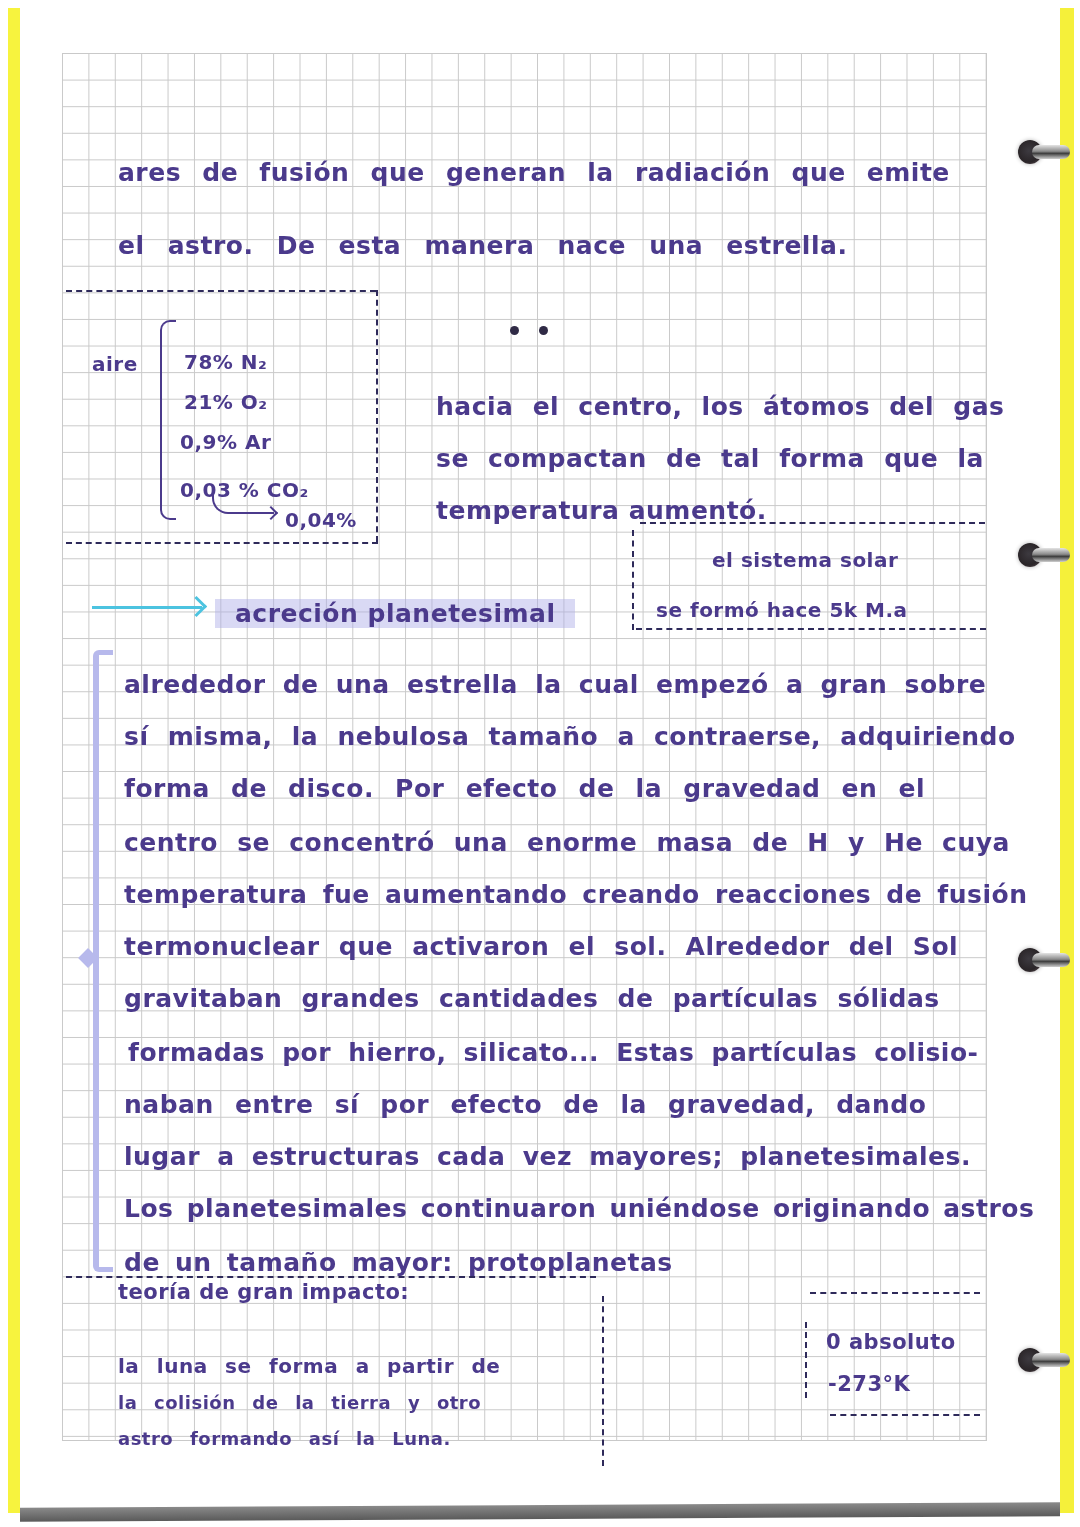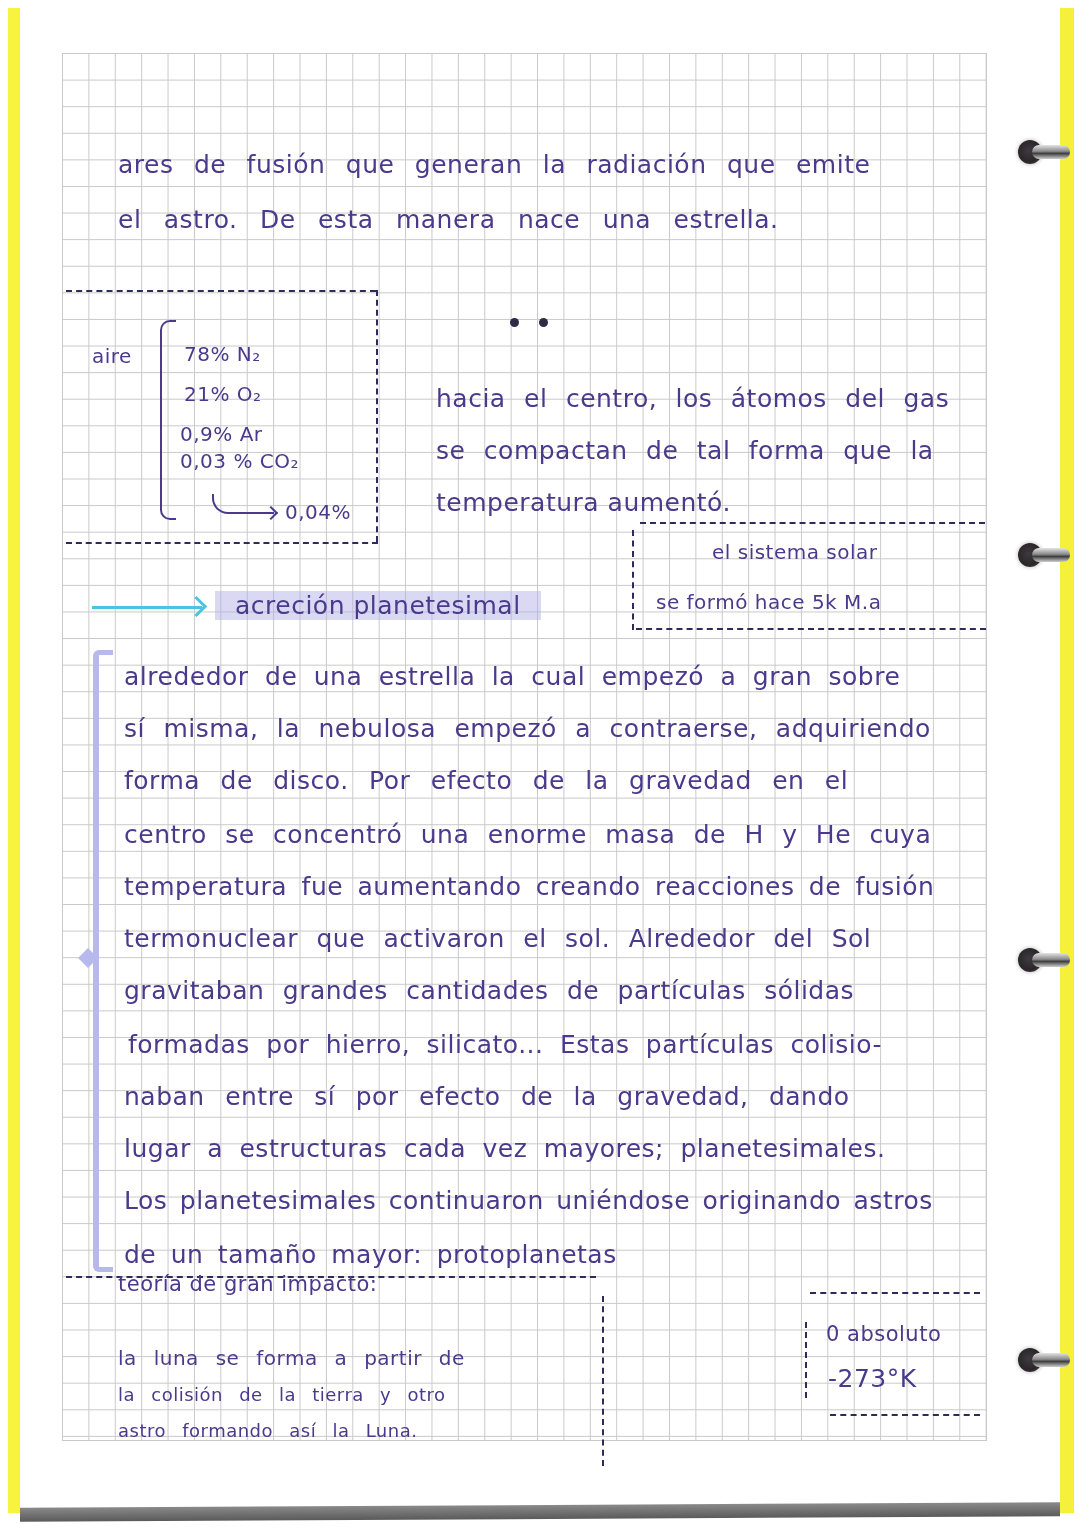--- a/index.html
+++ b/index.html
@@ -36,22 +36,23 @@
   .grid {
     position: absolute; left: 62px; top: 53px; width: 924px; height: 1387px;
     background-image:
       linear-gradient(to right, #c9c9c9 1px, transparent 1px),
       linear-gradient(to bottom, #c9c9c9 1px, transparent 1px);
     background-size: 26.4px 26.6px;
     border-right: 1px solid #c9c9c9; border-bottom: 1px solid #c9c9c9;
   }
   .hw {
     position: absolute; color: #4b3a8c; white-space: nowrap;
-    font-family: "DejaVu Sans", sans-serif; font-weight: 400;
+    font-family: "DejaVu Sans", sans-serif; font-weight: 700;
     letter-spacing: 0.5px;
+    margin-top: 8px;
   }
   .line { font-size: 25px; }
   .title {
     font-family: "DejaVu Serif", serif; font-style: italic; font-size: 31px;
     color: #2f2a45; letter-spacing: 1px;
   }
   .small { font-size: 20px; }
   .dash-h { position: absolute; height: 0; border-top: 2.5px dashed #2e2a5a; }
   .dash-v { position: absolute; width: 0; border-left: 2.5px dashed #2e2a5a; }
   .brace {
@@ -111,34 +112,34 @@
     <div class="metal"></div>
   </div>
 <div class="ring" style="top:1348px">
     <div class="hole"></div>
     <div class="metal"></div>
   </div>
 
 <div class="grid"></div>
 
 <div class="hw line" style="left:118px; top:150px; word-spacing:12px;">ares de fusión que generan la radiación que emite</div>
-<div class="hw line" style="left:118px; top:205px; word-spacing:14px;">el astro. De esta manera nace una estrella.</div>
+<div class="hw line" style="left:118px; top:223px; word-spacing:14px;">el astro. De esta manera nace una estrella.</div>
 
 <div class="dash-h" style="left:66px; top:290px; width:310px;"></div>
 <div class="dash-v" style="left:376px; top:290px; height:252px;"></div>
 <div class="dash-h" style="left:66px; top:542px; width:312px;"></div>
 
 <div class="hw small" style="left:92px; top:344px;">aire</div>
 <div class="brace" style="left:160px; top:320px; width:14px; height:196px;"></div>
 
 <div>
   <div class="hw small" style="left:184px; top:342px;"><span>78%</span> <span>N₂</span></div>
   <div class="hw small" style="left:184px; top:382px;"><span>21%</span> <span>O₂</span></div>
   <div class="hw small" style="left:180px; top:422px;"><span>0,9%</span> <span>Ar</span></div>
-  <div class="hw small" style="left:180px; top:449px;"><span>0,03 %</span> <span>CO₂</span></div>
+  <div class="hw small" style="left:180px; top:470px;"><span>0,03 %</span> <span>CO₂</span></div>
 </div>
 <div class="co2-arrow"></div>
 <div class="hw small" style="left:285px; top:500px;">0,04%</div>
 
 <div class="hw title" style="left:500px; top:302px;"><span class="bullet"></span><span class="bullet"></span></div>
 
 <div class="hw line" style="left:436px; top:384px; word-spacing:10px;">hacia el centro, los átomos del gas</div>
 <div class="hw line" style="left:436px; top:436px; word-spacing:10px;">se compactan de tal forma que la</div>
 <div class="hw line" style="left:436px; top:488px;">temperatura aumentó.</div>
 
@@ -146,21 +147,21 @@
 <div class="dash-v" style="left:632px; top:530px; height:100px;"></div>
 <div class="dash-h" style="left:636px; top:628px; width:350px;"></div>
 <div class="hw small" style="left:712px; top:540px;">el sistema solar</div>
 <div class="hw small" style="left:656px; top:590px;">se formó hace 5k M.a</div>
 
 <div class="arrow-cyan"></div>
 <div class="hw line" style="left:215px; top:591px;"><span class="highlight">acreción planetesimal</span></div>
 
 <div class="side-bracket"></div>
 <div class="hw line" style="left:124px; top:662px; word-spacing:8px;">alrededor de una estrella la cual empezó a gran sobre</div>
-<div class="hw line" style="left:124px; top:714px; word-spacing:10px;">sí misma, la nebulosa empezó a contraerse, adquiriendo</div>
+<div class="hw line" style="left:124px; top:714px; word-spacing:10px;">sí misma, la nebulosa tamaño a contraerse, adquiriendo</div>
 <div class="hw line" style="left:124px; top:766px; word-spacing:12px;">forma de disco. Por efecto de la gravedad en el</div>
 <div class="hw line" style="left:124px; top:820px; word-spacing:10px;">centro se concentró una enorme masa de H y He cuya</div>
 <div class="hw line" style="left:124px; top:872px; word-spacing:6px;">temperatura fue aumentando creando reacciones de fusión</div>
 <div class="hw line" style="left:124px; top:924px; word-spacing:10px;">termonuclear que activaron el sol. Alrededor del Sol</div>
 <div class="hw line" style="left:124px; top:976px; word-spacing:10px;">gravitaban grandes cantidades de partículas sólidas</div>
 <div class="hw line" style="left:128px; top:1030px; word-spacing:8px;">formadas por hierro, silicato... Estas partículas colisio-</div>
 <div class="hw line" style="left:124px; top:1082px; word-spacing:12px;">naban entre sí por efecto de la gravedad, dando</div>
 <div class="hw line" style="left:124px; top:1134px; word-spacing:8px;">lugar a estructuras cada vez mayores; planetesimales.</div>
 <div class="hw line" style="left:124px; top:1186px; word-spacing:4px;">Los planetesimales continuaron uniéndose originando astros</div>
 <div class="hw line" style="left:124px; top:1240px; word-spacing:6px;">de un tamaño mayor: protoplanetas</div>
@@ -169,13 +170,13 @@
 <div class="dash-v" style="left:602px; top:1296px; height:170px;"></div>
 <div class="hw small" style="left:118px; top:1272px; font-size:21px;">teoría de gran impacto:</div>
 <div class="hw small" style="left:118px; top:1346px; font-size:20px; word-spacing:10px;">la luna se forma a partir de</div>
 <div class="hw small" style="left:118px; top:1384px; font-size:18px; word-spacing:10px;">la colisión de la tierra y otro</div>
 <div class="hw small" style="left:118px; top:1420px; font-size:18px; word-spacing:10px;">astro formando así la Luna.</div>
 
 <div class="dash-h" style="left:810px; top:1292px; width:170px;"></div>
 <div class="dash-v" style="left:805px; top:1322px; height:76px;"></div>
 <div class="dash-h" style="left:830px; top:1414px; width:150px;"></div>
 <div class="hw small" style="left:826px; top:1322px; font-size:21px;">0 absoluto</div>
-<div class="hw small" style="left:828px; top:1364px; font-size:25px;">-273°K</div>
+<div class="hw small" style="left:828px; top:1364px; font-size:21px;">-273°K</div>
 
 </body></html>

